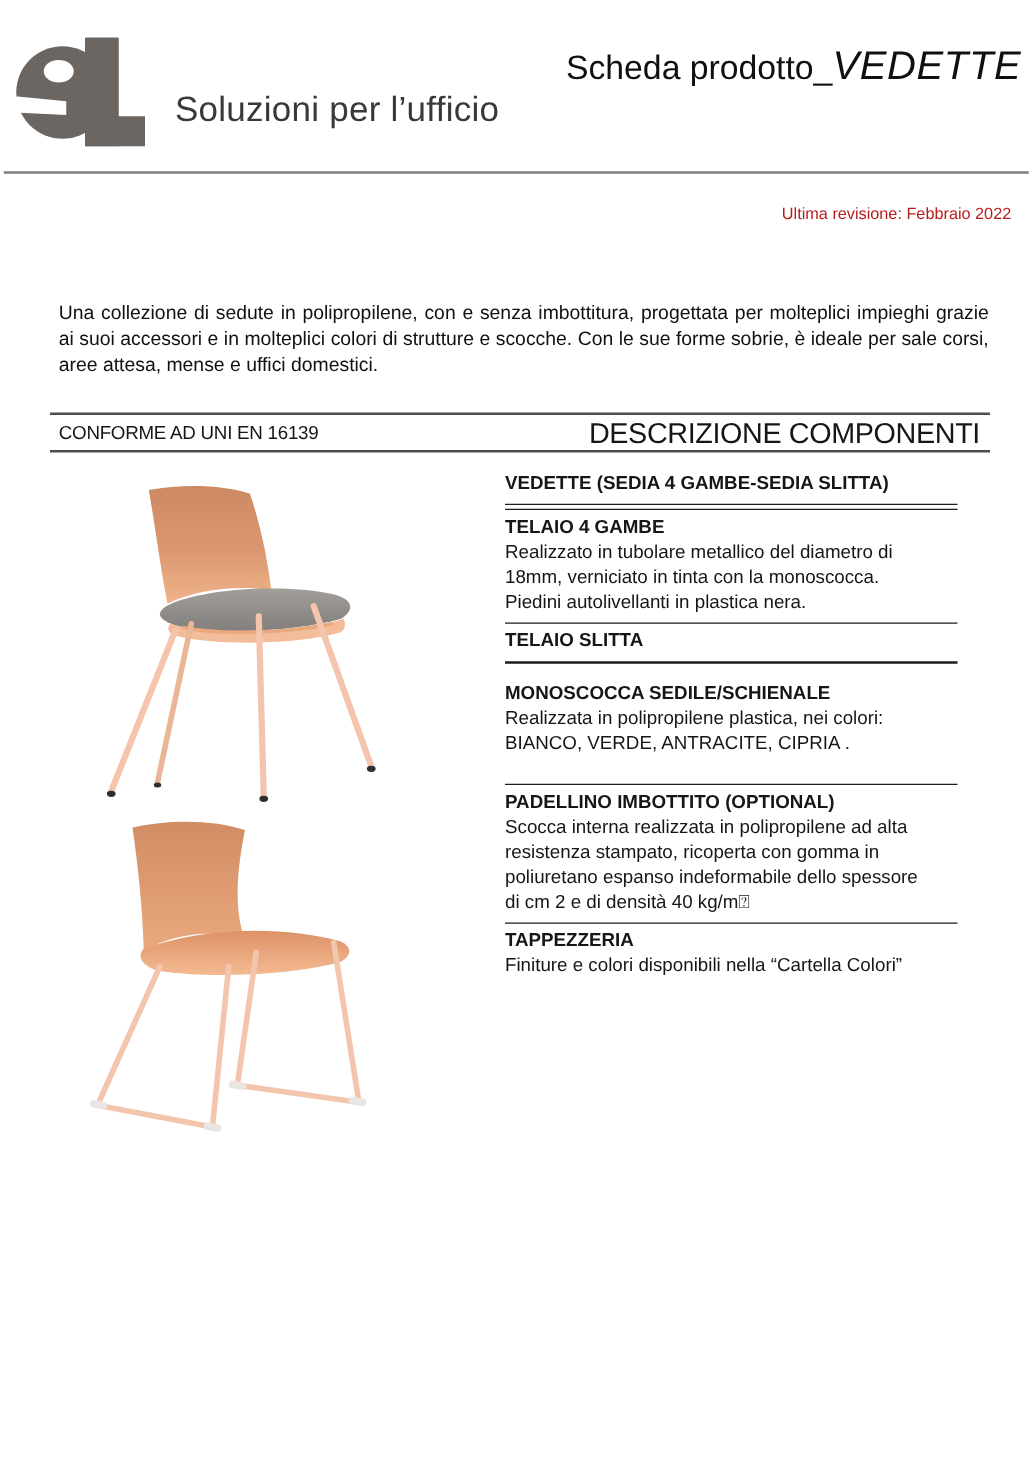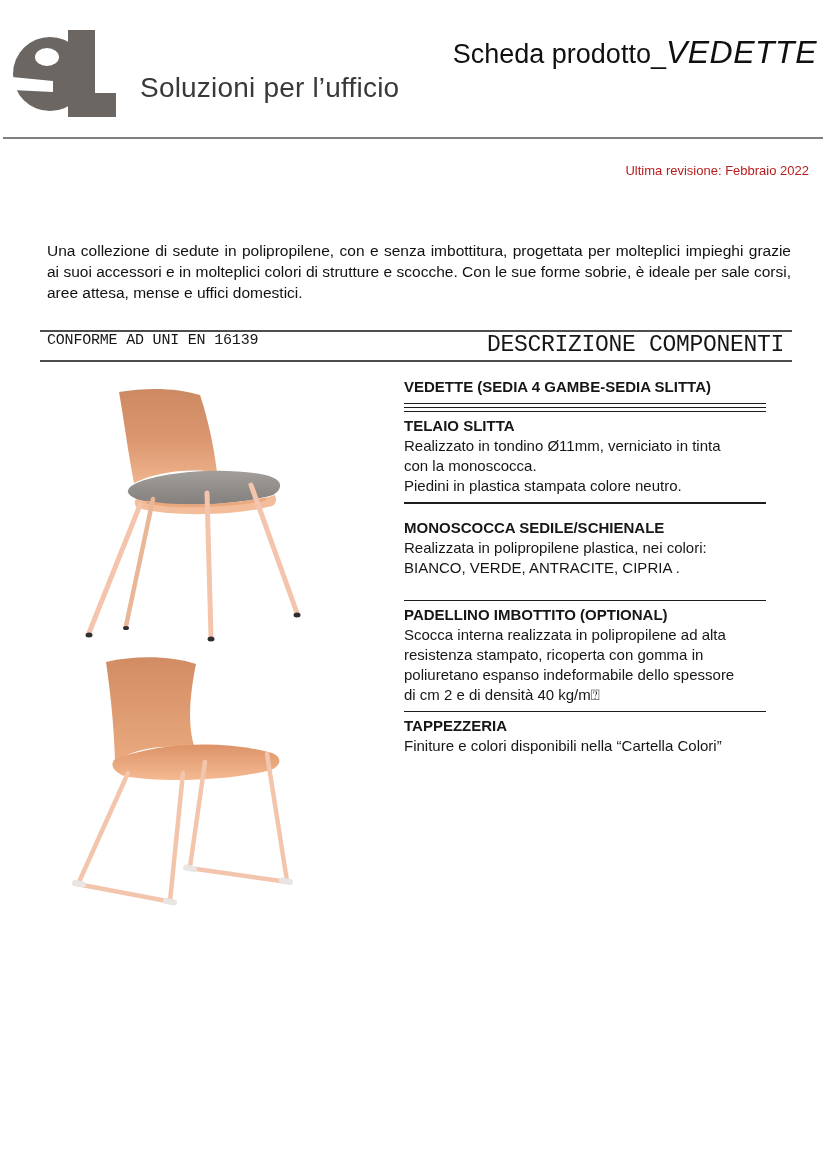--- a/index.html
+++ b/index.html
@@ -14,21 +14,21 @@
   .header-rule{position:absolute;left:3px;right:4px;top:137px;height:2px;background:#7f7f7f;}
   .revision{position:absolute;right:18px;top:163px;font-size:13px;color:#b91c1c;}
 
   
   .intro{position:absolute;left:47px;top:240px;width:744px;font-size:15.5px;line-height:21px;
          text-align:justify;color:#111;}
 
   
   .band{position:absolute;left:40px;top:330px;width:752px;height:28px;
         border-top:2px solid #4e4e4e;border-bottom:2px solid #4e4e4e;
-        display:flex;justify-content:space-between;font-family:Liberation Mono, monospace;}
+        display:flex;align-items:center;justify-content:space-between;}
   .conformity{font-size:15px;padding-left:7px;letter-spacing:-.2px;}
   .section-title{font-size:23px;letter-spacing:-.3px;padding-right:8px;}
 
   
   .components{position:absolute;left:404px;top:376px;width:362px;}
   .sec{padding:1px 0 3px 0;}
   .sec-title{font-weight:700;font-size:15px;line-height:20px;}
   .sec-body{font-size:15px;line-height:20px;white-space:pre-line;text-align:justify;}
   .crule{height:0;border-top:1.5px solid #1d1d1d;margin:3px 0;}
   .crule.thick{border-top-width:2.2px;}
@@ -122,27 +122,30 @@
 
   <div class="components">
 
     <div class="sec">
       <div class="sec-title">VEDETTE (SEDIA 4 GAMBE-SEDIA SLITTA)</div>
     </div>
     <div class="crule"></div>
 
     <div class="crule"></div>
 
+    <div class="sec">
+      <div class="sec-title">TELAIO 4 GAMBE</div>
+      <div class="sec-body">Realizzato in tubolare metallico del diametro di
+18mm, verniciato in tinta con la monoscocca.
+Piedini autolivellanti in plastica nera.</div>
+    </div>
     <div class="crule"></div>
 
     <div class="sec">
       <div class="sec-title">TELAIO SLITTA</div>
-      <div class="sec-body">Realizzato in tondino Ø11mm, verniciato in tinta
-con la monoscocca.
-Piedini in plastica stampata colore neutro.</div>
     </div>
     <div class="crule thick"></div>
 
     <div class="spacer10"></div>
 
     <div class="sec">
       <div class="sec-title">MONOSCOCCA SEDILE/SCHIENALE</div>
       <div class="sec-body">Realizzata in polipropilene plastica, nei colori:
 BIANCO, VERDE, ANTRACITE, CIPRIA .</div>
     </div>

